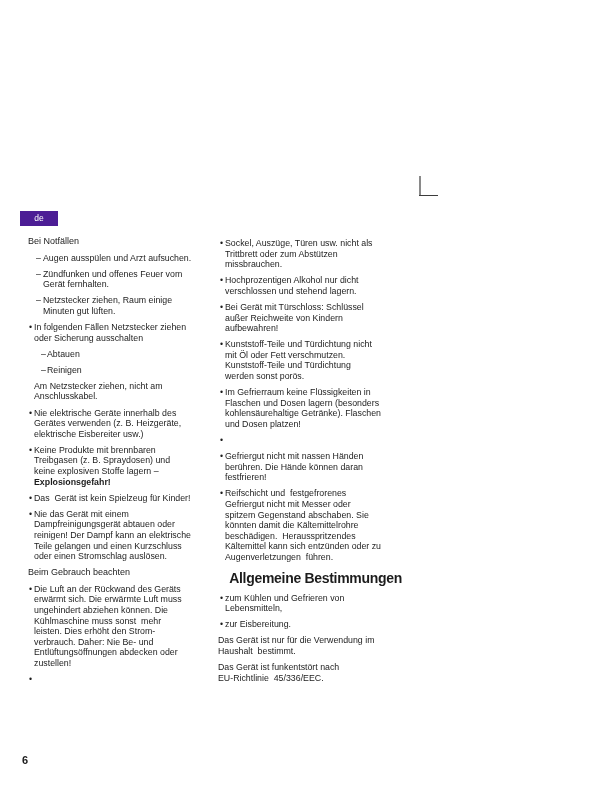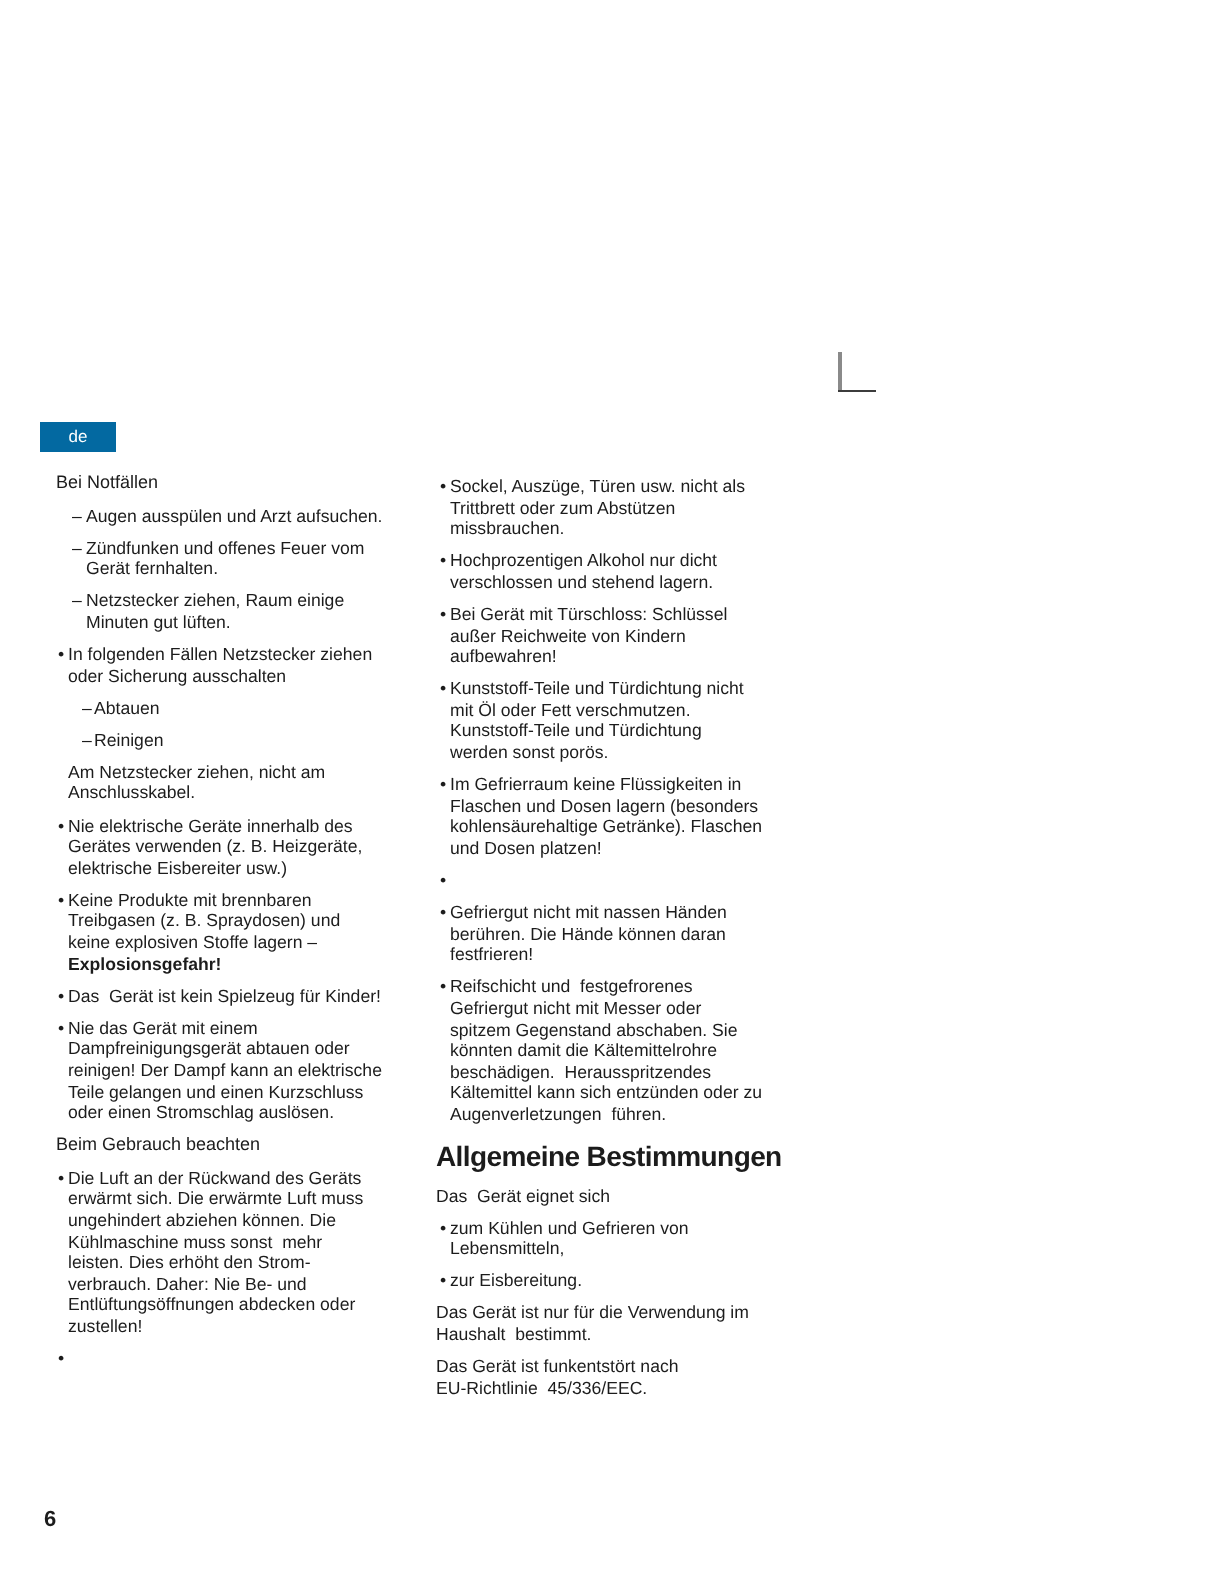--- a/index.html
+++ b/index.html
@@ -7,37 +7,37 @@
     position:relative;
     width:612px;height:792px;
     background:#ffffff;
     font-family:"Liberation Sans",sans-serif;
     color:#1c1c1c;
     overflow:hidden;
   }
   .lang-badge{
     position:absolute;left:20px;top:211px;
     width:38px;height:15px;
-    background:#0369a1;color:#ffffff;
+    background:#4c1d95;color:#ffffff;
     font-size:8.5px;line-height:15px;text-align:center;
   }
   .crop-v{position:absolute;left:419px;top:176px;width:1.5px;height:20px;background:#8a8a8a;}
   .crop-h{position:absolute;left:419px;top:194.5px;width:19px;height:1.5px;background:#3c3c3c;}
   .col{position:absolute;font-size:8.8px;line-height:10.6px;}
   .col-left{left:28px;top:236px;width:182px;}
   .col-right{left:218px;top:238px;width:184px;}
   .block{display:flex;align-items:flex-start;margin:0 0 5.5px 0;}
   .block:first-child{margin-top:0;}
   .marker{flex:0 0 auto;display:inline-block;}
   .lines{display:block;}
   .line{white-space:pre;}
   .b{font-weight:bold;}
   .heading{font-weight:normal;font-size:9px;line-height:11px;margin-top:4px;margin-bottom:5.5px;}
   .col .heading:first-child{margin-top:0;}
-  .title{font-weight:bold;font-size:14px;line-height:15px;letter-spacing:-0.3px;margin-top:8px;margin-bottom:7px;}
+  .title{font-weight:bold;font-size:14px;line-height:15px;letter-spacing:-0.3px;margin-top:8px;margin-bottom:7px;justify-content:flex-end;}
   .page-number{position:absolute;left:22px;top:754px;font-size:11px;font-weight:bold;}
 </style>
 </head>
 <body>
 
 <div class="page">
   <div class="crop-v"></div>
   <div class="crop-h"></div>
   <div class="lang-badge">de</div>
   <div class="col col-left">
@@ -209,25 +209,20 @@
           <div class="line"><span>beschädigen.  Herausspritzendes</span></div>
           <div class="line"><span>Kältemittel kann sich entzünden oder zu</span></div>
           <div class="line"><span>Augenverletzungen  führen.</span></div>
         </div>
       </div>
       <div class="block title">
         <div class="lines">
           <div class="line"><span>Allgemeine Bestimmungen</span></div>
         </div>
       </div>
-      <div class="block plain">
-        <div class="lines">
-          <div class="line"><span>Das  Gerät eignet sich</span></div>
-        </div>
-      </div>
       <div class="block bullet" style="padding-left: 2px;">
         <span class="marker" style="width: 5px;">•</span>
         <div class="lines">
           <div class="line"><span>zum Kühlen und Gefrieren von</span></div>
           <div class="line"><span>Lebensmitteln,</span></div>
         </div>
       </div>
       <div class="block bullet" style="padding-left: 2px;">
         <span class="marker" style="width: 5px;">•</span>
         <div class="lines">

